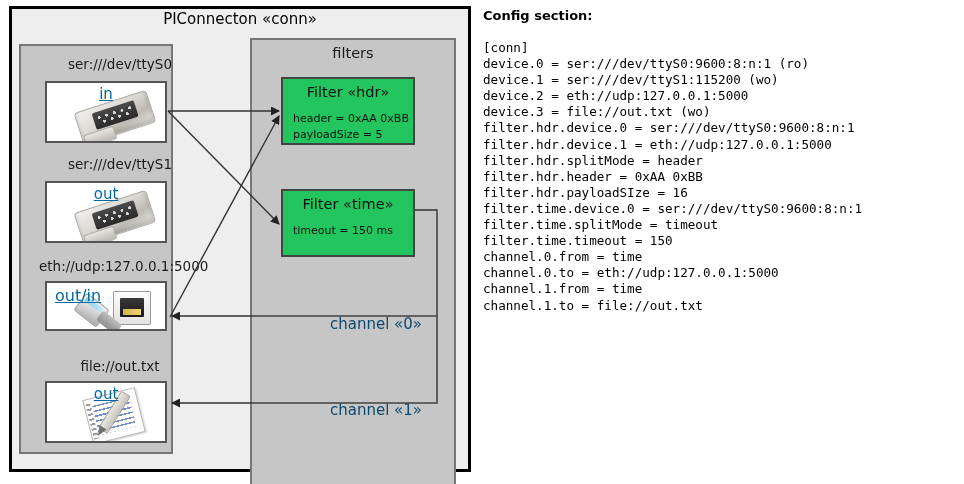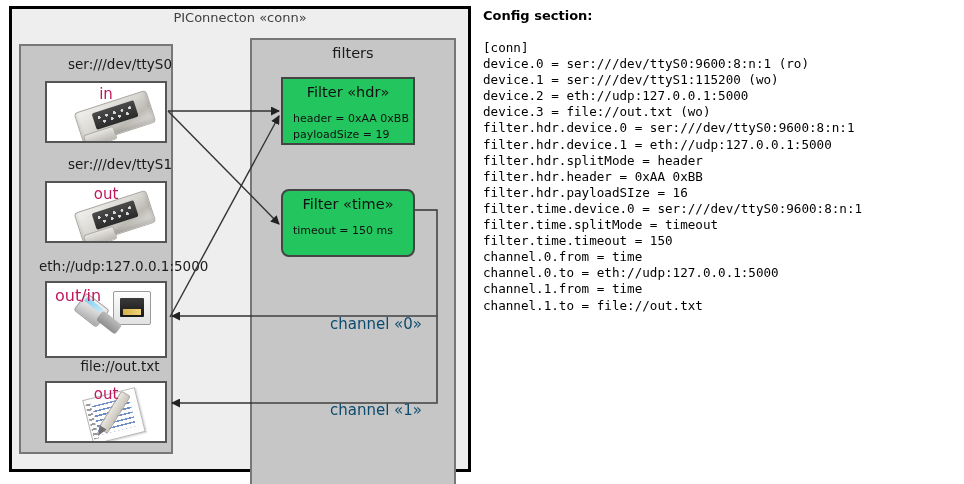--- a/index.html
+++ b/index.html
@@ -8,21 +8,21 @@
 
   .canvas{position:relative;width:964px;height:484px;background:#ffffff;}
 
   
   .outer-frame{
     position:absolute;left:9px;top:6px;width:462px;height:466px;
     background:#eeeeee;border:3px solid #000000;box-sizing:border-box;
   }
   .outer-title{
     position:absolute;left:9px;top:10px;width:462px;
-    text-align:center;font-size:13px;color:#404040;
+    text-align:center;font-size:15px;color:#000000;
   }
 
   
   .panel{
     position:absolute;background:#c6c6c6;border:2px solid #777777;
     box-sizing:border-box;
   }
   .panel-devices{left:19px;top:44px;width:154px;height:410px;}
   .panel-filters{left:250px;top:38px;width:206px;height:476px;}
 
@@ -36,21 +36,21 @@
     position:absolute;text-align:center;font-size:13.5px;color:#1a1a1a;
     white-space:nowrap;
     margin-left:24px;
   }
   .dev-box{
     position:absolute;background:#ffffff;border:2px solid #555555;
     box-sizing:border-box;overflow:hidden;
   }
   .dev-io{
     position:absolute;left:0;top:2px;width:100%;text-align:center;
-    font-size:15px;color:#be185d;z-index:3;
+    font-size:15px;color:#0369a1;z-index:3;text-decoration:underline;
   }
   .dev-io.left{text-align:left;left:8px;width:auto;font-size:16px;top:3px;}
 
   
   .icon-wrap{position:absolute;left:0;top:0;width:100%;height:100%;}
 
   
   .serial{
     position:absolute;left:30px;top:18px;width:74px;height:34px;
     transform:rotate(-18deg);
@@ -210,21 +210,21 @@
       <div class="serial">
           <div class="shell"></div>
           <div class="blk"></div>
         <div class="pins"></div>
           <div class="tail"></div>
         </div>
     </div>
   </div>
 
   <div class="dev-label" style="left:15px;top:258px;width:162px;">eth://udp:127.0.0.1:5000</div>
-  <div class="dev-box" style="left:45px;top:281px;width:122px;height:77px;">
+  <div class="dev-box" style="left:45px;top:281px;width:122px;height:50px;">
     <div class="dev-io left">out/in</div>
     <div class="icon-wrap">
       <div class="rj-jack"></div>
       <div class="rj-plug">
           <div class="body"></div>
           <div class="stripe"></div>
         <div class="cord"></div>
         </div>
     </div>
   </div>
@@ -245,25 +245,25 @@
   </div>
 
   <div class="panel panel-filters">
     <div class="panel-title">filters</div>
   </div>
 
   <div class="filter-box" style="left:281px;top:77px;width:134px;height:68px;">
     <div class="filter-title">Filter «hdr»</div>
     <div class="filter-props">
       <div>header = 0xAA 0xBB</div>
-      <div>payloadSize = 19</div>
-    </div>
-  </div>
-
-  <div class="filter-box" style="left:281px;top:189px;width:134px;height:68px;border-radius:8px;">
+      <div>payloadSize = 5</div>
+    </div>
+  </div>
+
+  <div class="filter-box" style="left:281px;top:189px;width:134px;height:68px;">
     <div class="filter-title">Filter «time»</div>
     <div class="filter-props">
       <div>timeout = 150 ms</div>
     </div>
   </div>
 
   <div class="chan-label" style="left:330px;top:295px;">channel «0»</div>
   <div class="chan-label" style="left:330px;top:381px;">channel «1»</div>
 
   <svg class="wires" viewBox="0 0 964 484">

